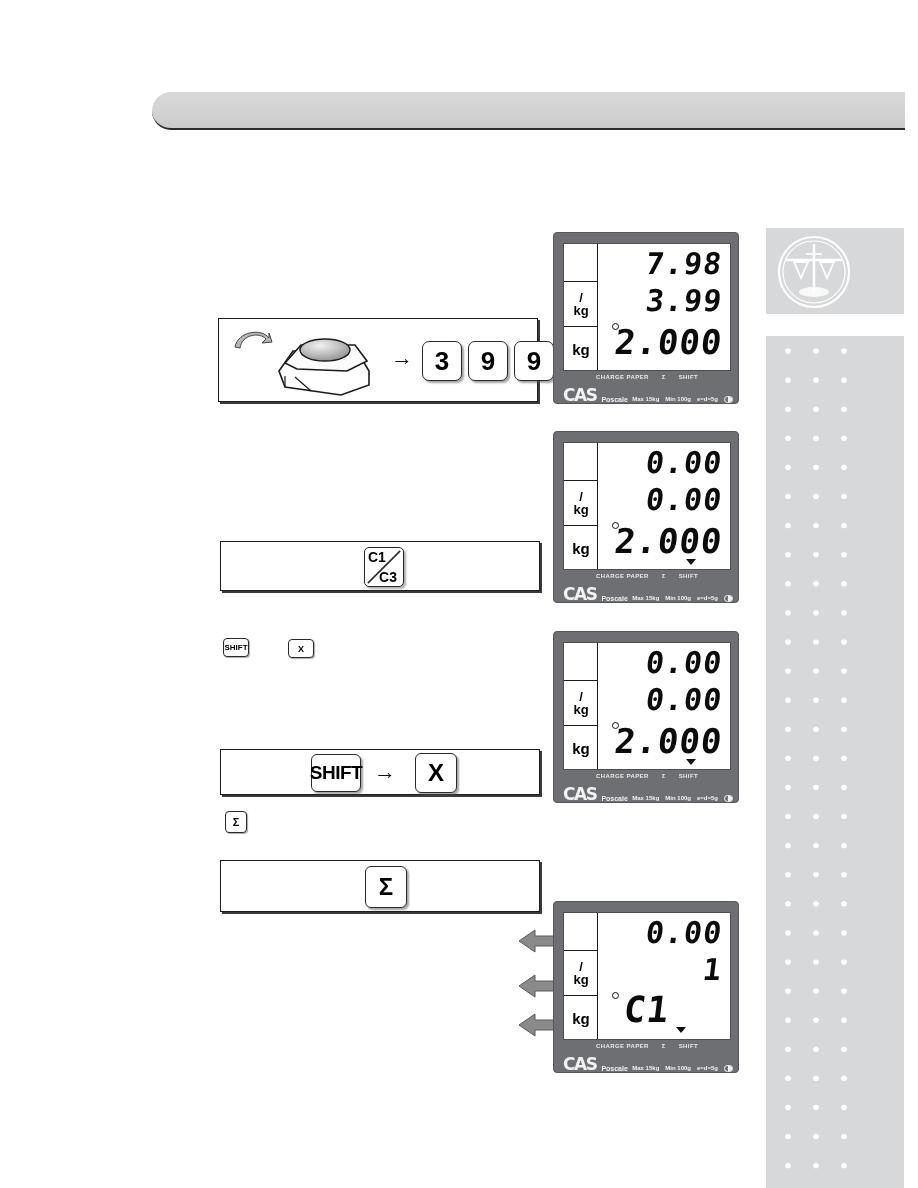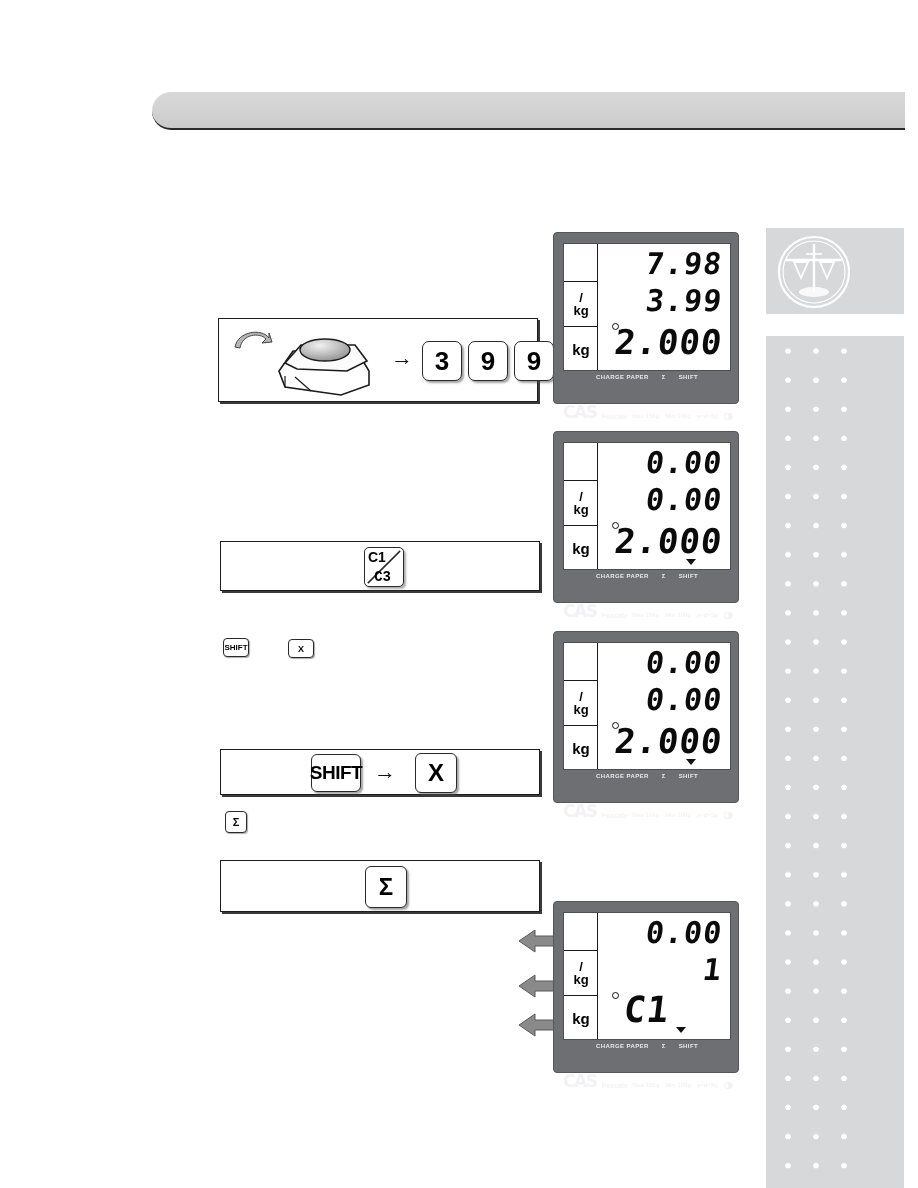--- a/index.html
+++ b/index.html
@@ -93,21 +93,21 @@
     border-radius: 5px;
     box-shadow: 2px 2px 2px rgba(110,110,110,.55);
   }
   .key-c13 .slash {
     position: absolute; left: 0; top: 0; width: 100%; height: 100%;
   }
   .key-c13 .lbl {
     position: absolute; font-weight: bold; font-size: 14px; color: #000;
   }
   .key-c13 .c1 { left: 3px; top: 1px; }
-  .key-c13 .c3 { right: 12px; bottom: 1px; font-family: Liberation Mono, monospace; }
+  .key-c13 .c3 { right: 6px; bottom: 1px; }
 
   .arrow-right {
     position: absolute;
     font-size: 22px; color: #111; line-height: 1;
   }
 
   
   .lcd {
     position: absolute;
     width: 186px; height: 172px;
@@ -180,21 +180,20 @@
     font-weight: bold;
   }
   .lcd .brandrow {
     position: absolute;
     left: 9px; top: 152px;
     width: 170px;
     display: flex;
     align-items: flex-end;
     color: #f2f2f4;
     white-space: nowrap;
-    margin-top: 17px;
   }
   .lcd .brand {
     font-size: 17px; font-weight: bold; letter-spacing: -1.5px;
     font-family: "DejaVu Sans", sans-serif;
   }
   .lcd .model { font-size: 7px; font-weight: bold; margin-left: 5px; margin-bottom: 2px; }
   .lcd .specs { margin-left: auto; display: flex; gap: 6px; font-size: 6px;
                 font-weight: bold; margin-bottom: 2px; }
   .lcd .ce { display: inline-block; width: 9px; height: 7px; border: 1px solid #f2f2f4;
              border-radius: 4px; position: relative; }

